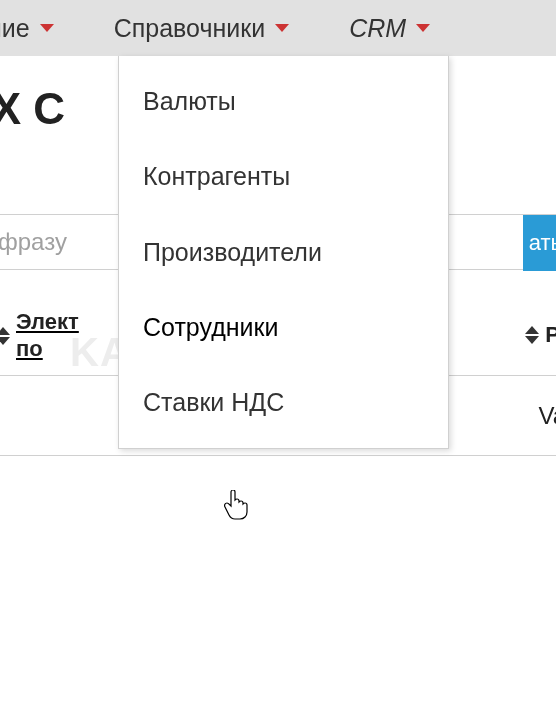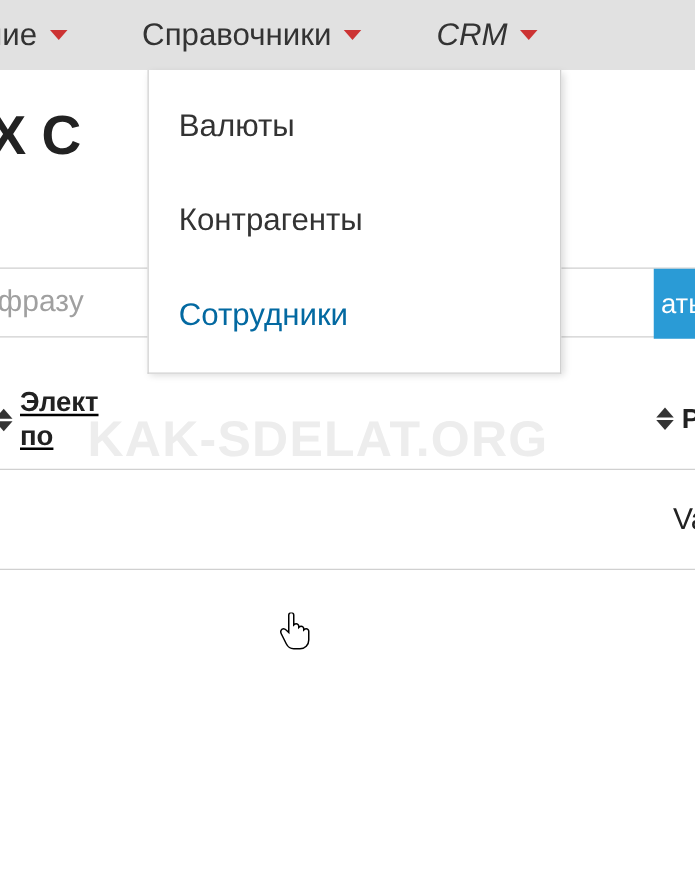--- a/index.html
+++ b/index.html
@@ -168,21 +168,21 @@
       padding: 8px 0;
     }
     .dropdown-item {
       font-size: 25px;
       color: #333333;
       padding: 22px 24px;
       cursor: pointer;
       line-height: 1.25;
     }
     .dropdown-item.active {
-      color: #0369a1;
+      color: #000000;
     }
     .cursor-hand {
       position: absolute;
       top: 490px;
       left: 223px;
       z-index: 20;
       pointer-events: none;
     }
   </style>
 </head>
@@ -230,20 +230,22 @@
   </div>
 </div>
 
 <div class="table-row">
   <span class="cell-right">Va</span>
 </div>
 
 <div class="dropdown">
   <div class="dropdown-item">Валюты</div>
   <div class="dropdown-item">Контрагенты</div>
+  <div class="dropdown-item">Производители</div>
   <div class="dropdown-item active">Сотрудники</div>
+  <div class="dropdown-item">Ставки НДС</div>
 </div>
 
 <div class="cursor-hand">
   <svg width="26" height="30" viewBox="0 0 26 30">
     <path d="M8 2 C8 1 9 0 10 0 C11 0 12 1 12 2 L12 10 C12 10 13 9 14 9 C15 9 16 10 16 11 L16 12 C16 12 17 11 18 11 C19 11 20 12 20 13 L20 14 C20 14 21 13 22 13 C23 13 24 14 24 15 L24 22 C24 26 21 29 17 29 L12 29 C9 29 7 27 6 25 L2 17 C1 15 2 13 4 13 C5 13 6 14 7 15 L8 16 Z" fill="#ffffff" stroke="#000000" stroke-width="1.2"></path>
   </svg>
 </div>
 
 </body></html>

